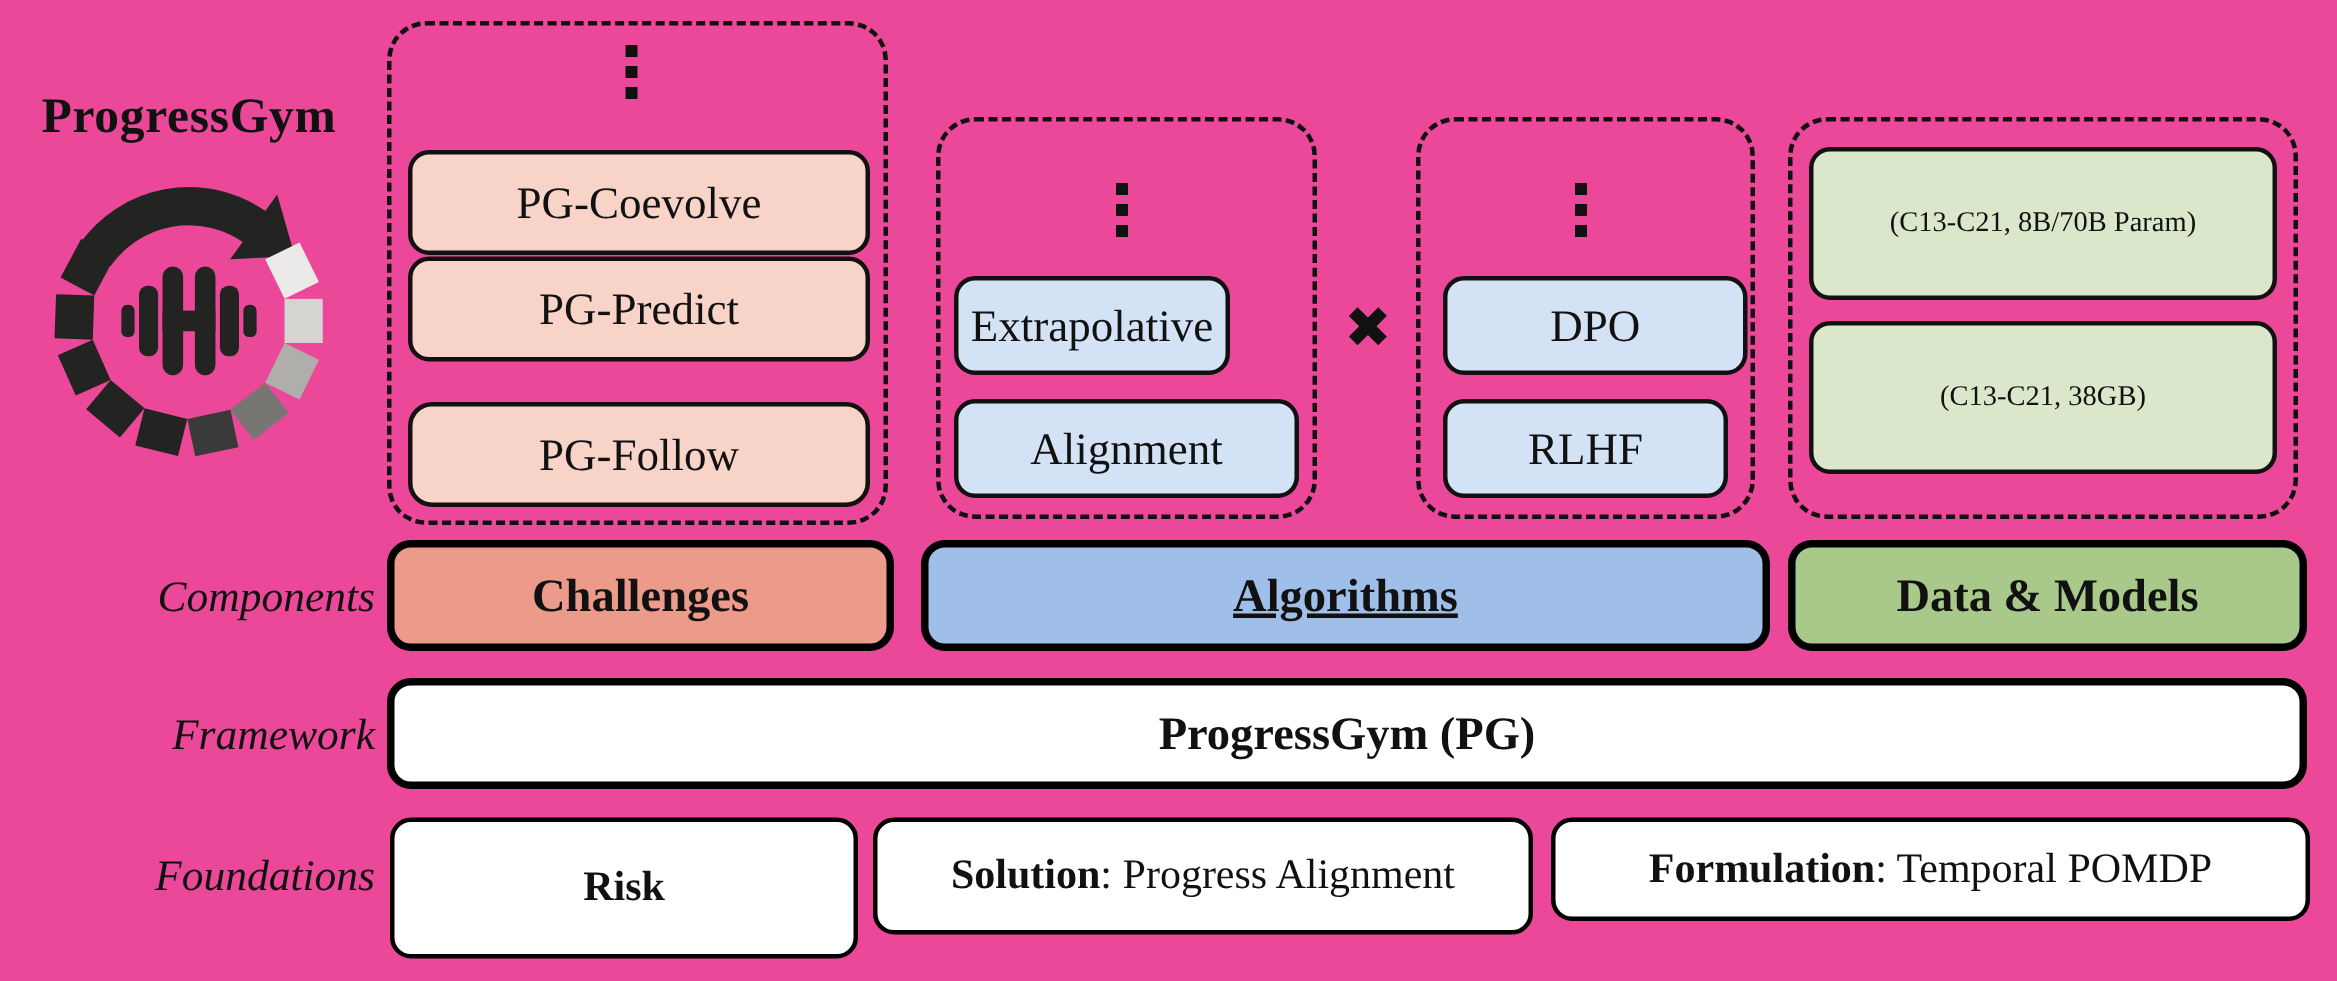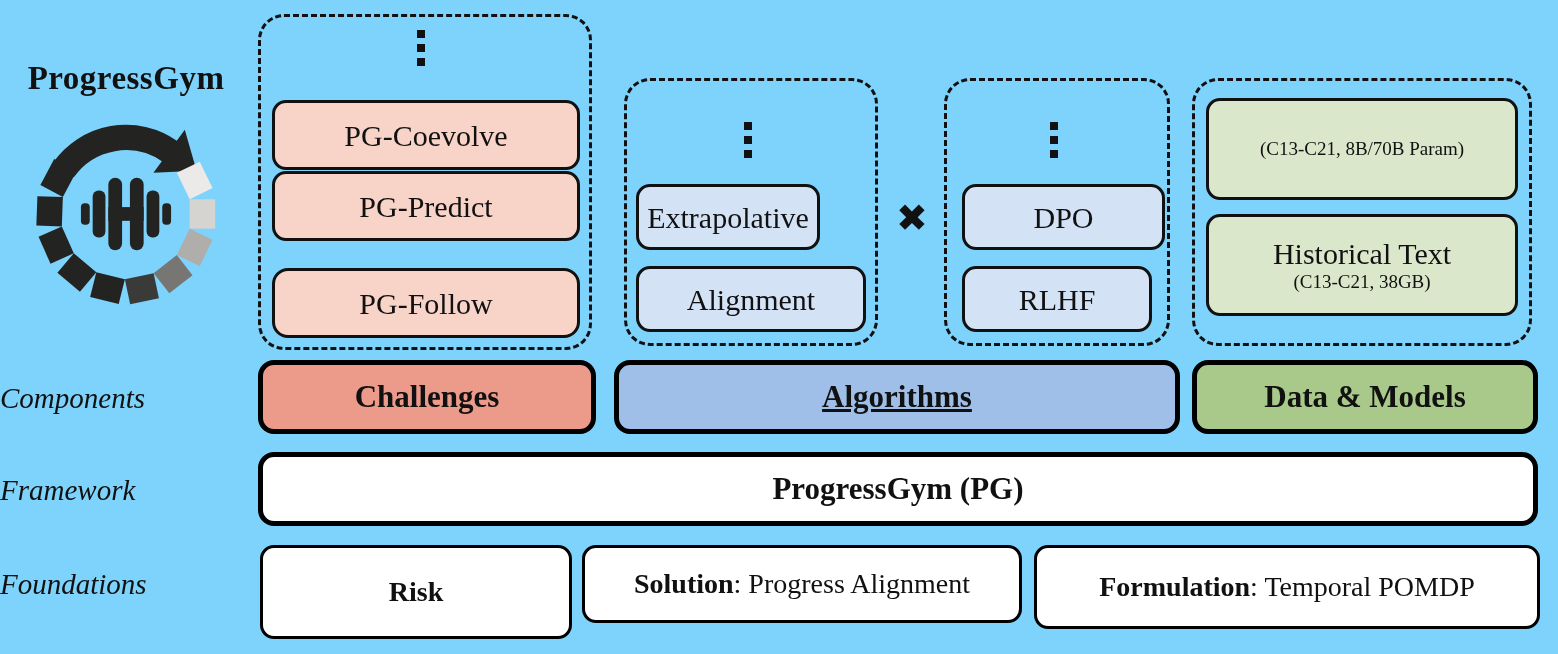--- a/index.html
+++ b/index.html
@@ -3,42 +3,42 @@
 <meta charset="utf-8">
 <style>
   :root{
     --pink-light:#f7d3c8; --pink:#ec9a8a;
     --blue-light:#d4e2f6; --blue:#9fbfe9;
     --green-light:#dbe7cb; --green:#a9c98b;
     --ink:#111111; --logo-dark:#232321;
   }
   *{box-sizing:border-box; margin:0; padding:0;}
   body{background:#ffffff; font-family:"Liberation Serif", serif; color:var(--ink);}
-  .canvas{position:relative; width:1558px; height:654px; background:#7dd3fc; overflow:hidden;}
+  .canvas{position:relative; width:1558px; height:654px; background:#ec4899; overflow:hidden;}
   .abs{position:absolute;}
 
   .logo-title{left:10px; top:60px; width:232px; text-align:center;
     font-size:33px; font-weight:bold; letter-spacing:0.5px;}
 
   .dashed-group{border:3px dashed var(--ink); border-radius:26px; background:transparent;}
 
   .chip{display:flex; align-items:center; justify-content:center;
     border:3px solid var(--ink); border-radius:14px; font-size:30px; line-height:1.1;}
   .chip.pink{background:var(--pink-light);}
   .chip.blue{background:var(--blue-light);}
   .chip.green{background:var(--green-light); flex-direction:column; gap:2px;}
   .chip .subtitle{font-size:19px;}
 
   .vdots{display:flex; flex-direction:column; align-items:center; gap:6px;}
   .vdots span{width:8px; height:8px; background:var(--ink); display:block;}
 
   .operator{font-size:38px; font-weight:bold; text-align:center;
     font-family:"DejaVu Sans", sans-serif;}
 
-  .row-label{width:250px; text-align:left; font-style:italic; font-size:29px;}
+  .row-label{width:250px; text-align:right; font-style:italic; font-size:29px;}
 
   .comp-box{display:flex; align-items:center; justify-content:center;
     border:5px solid #000; border-radius:16px; font-weight:bold; font-size:31px;}
   .comp-box.pink{background:var(--pink);}
   .comp-box.blue{background:var(--blue);text-decoration:underline;}
   .comp-box.green{background:var(--green);}
 
   .framework-box{display:flex; align-items:center; justify-content:center;
     border:5px solid #000; border-radius:16px; background:#fff;
     font-weight:bold; font-size:31px;}
@@ -125,21 +125,20 @@
   </div>
   <div class="abs chip blue" style="left:962px; top:266px; width:190px; height:66px;">
     <span>RLHF</span>
   </div>
 
   <div class="abs dashed-group" style="left:1192px; top:78px; width:340px; height:268px;"></div>
   <div class="abs chip green" style="left:1206px; top:98px; width:312px; height:102px;">
     <span class="subtitle">(C13-C21, 8B/70B Param)</span>
   </div>
   <div class="abs chip green" style="left:1206px; top:214px; width:312px; height:102px;">
-    <span>Historical Text</span>
     <span class="subtitle">(C13-C21, 38GB)</span>
   </div>
 
   <div class="abs row-label" style="left:0px; top:382px;">Components</div>
   <div class="abs comp-box pink" style="left:258px; top:360px; width:338px; height:74px;">
     <span>Challenges</span>
   </div>
   <div class="abs comp-box blue" style="left:614px; top:360px; width:566px; height:74px;">
     <span>Algorithms</span>
   </div>
@@ -153,18 +152,18 @@
   </div>
 
   <div class="abs row-label" style="left:0px; top:568px;">Foundations</div>
   <div class="abs foundation-box" style="left:260px; top:545px; width:312px; height:94px;">
     <b>Risk</b>
   </div>
   <div class="abs foundation-box" style="left:582px; top:545px; width:440px; height:78px;">
     <b>Solution</b>
       <span>: Progress Alignment</span>
   </div>
-  <div class="abs foundation-box" style="left:1034px; top:545px; width:506px; height:84px;">
+  <div class="abs foundation-box" style="left:1034px; top:545px; width:506px; height:69px;">
     <b>Formulation</b>
       <span>: Temporal POMDP</span>
   </div>
 
 </div>
 
 </body></html>

